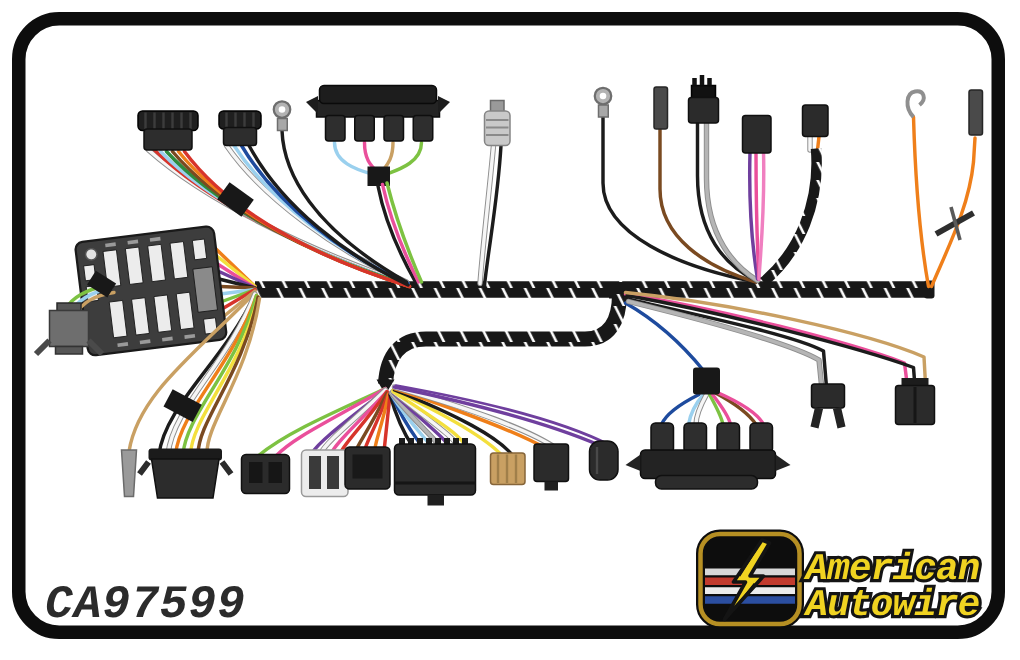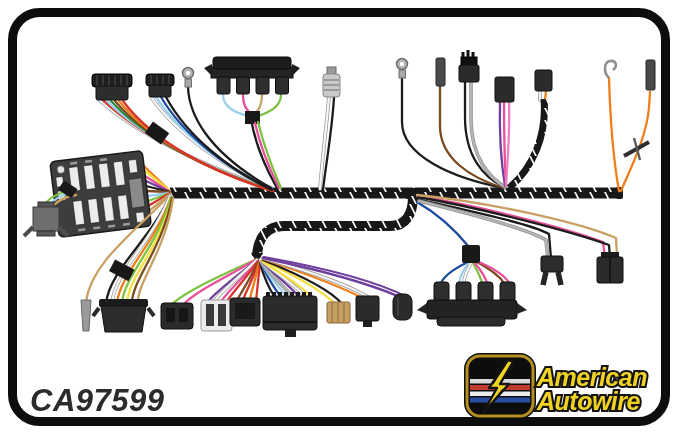--- a/index.html
+++ b/index.html
@@ -1,17 +1,17 @@
 <!DOCTYPE html>
 <html style="--black: #1c1c1c; --red: #d7342b; --orange: #ef7f1a; --yellow: #f3df3d; --green: #2e8b3d; --lime: #7dc242; --lightblue: #9ad0ee; --navy: #1e4b9e; --purple: #6f3f9e; --magenta: #ea4f9b; --pink: #f07fc0; --brown: #7a4a21; --tan: #c9a063; --gray: #b5b5b5; --white: #f6f6f6; --connector: #2b2b2b; --fusebox: #3d3d3d; --loom: #181818; --frame: #0d0d0d; --brand_yellow: #f0d321; --badge_gold: #b68f23; --stripe_silver: #d8d8d8; --stripe_red: #c23b2e; --stripe_white: #ececec; --stripe_blue: #2b4ea0;"><head>
 <meta charset="utf-8">
 <style>
   html,body{margin:0;padding:0;background:#fff;}
   .stage{position:relative;width:680px;height:440px;background:#fff;overflow:hidden;
-         font-family:Liberation Sans, sans-serif;}
+         font-family:Liberation Mono, monospace;}
   svg{position:absolute;left:0;top:0;}
   
   .w{fill:none;stroke-width:2.3;stroke-linecap:round;stroke-linejoin:round;}
   .thin{stroke-width:1.8;}
   .cas{fill:none;stroke:#8f8f8f;stroke-width:3.6;stroke-linecap:round;stroke-linejoin:round;}
   .c-black{stroke:var(--black,#1c1c1c);} .c-red{stroke:var(--red,#d7342b);}
   .c-orange{stroke:var(--orange,#ef7f1a);} .c-yellow{stroke:var(--yellow,#f3df3d);}
   .c-green{stroke:var(--green,#2e8b3d);} .c-lime{stroke:var(--lime,#7dc242);}
   .c-lightblue{stroke:var(--lightblue,#9ad0ee);} .c-navy{stroke:var(--navy,#1e4b9e);}
   .c-purple{stroke:var(--purple,#6f3f9e);} .c-magenta{stroke:var(--magenta,#ea4f9b);}

